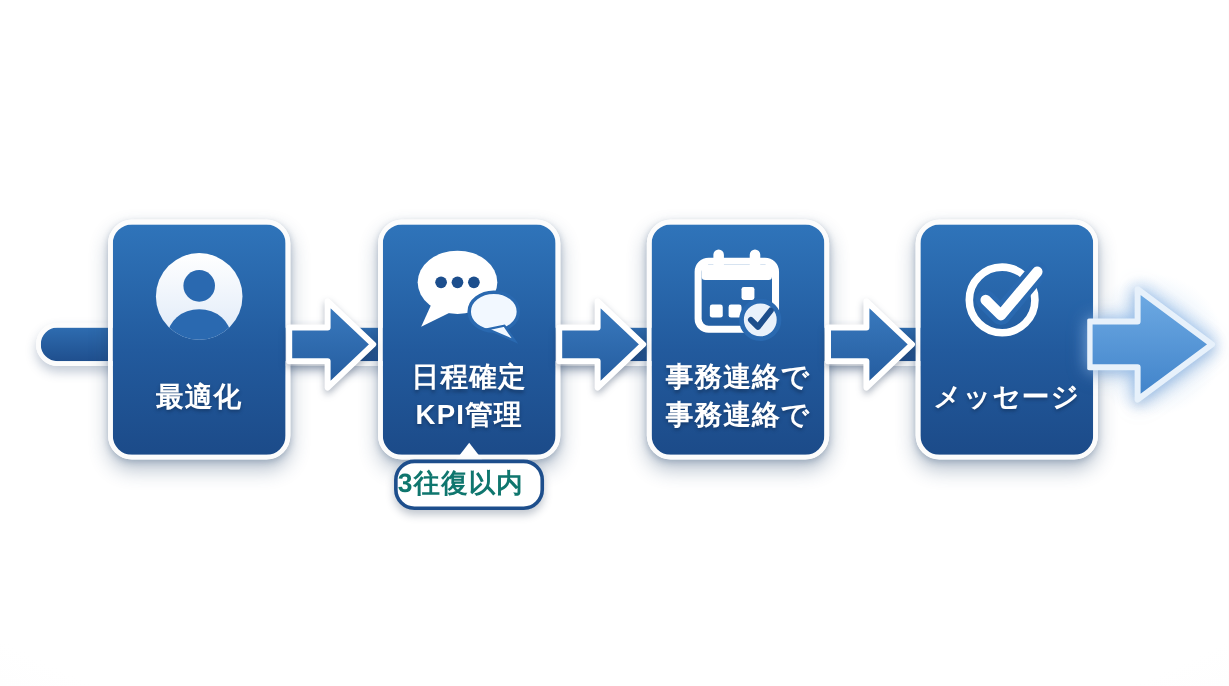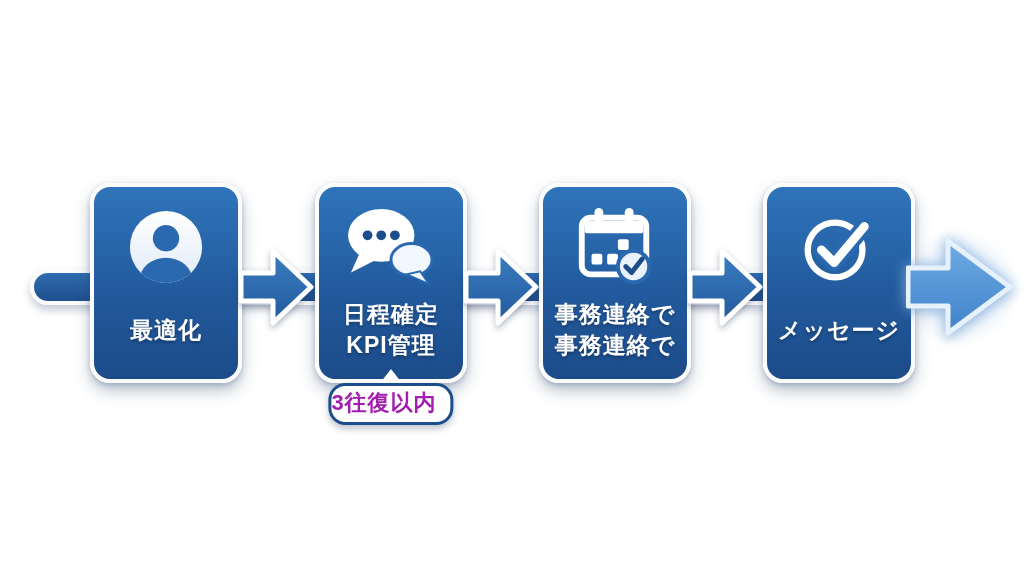--- a/index.html
+++ b/index.html
@@ -74,21 +74,21 @@
     border-bottom:18px solid #ffffff;
     z-index:4;
   }
   .kpi-badge{
     position:absolute;left:391px;top:383px;
     transform:translateX(-50%);
     background:#ffffff;
     border:3px solid #1d4e8c;
     border-radius:17px;
     padding:2px 14px 4px 0;
-    color:#a21caf;
+    color:#0f766e;
     font-size:22px;font-weight:700;letter-spacing:1px;
     box-shadow:0 4px 7px rgba(30,50,80,.28);
     z-index:4;white-space:nowrap;
   }
 </style>
 </head>
 <body>
 
 <div class="stage">
 

